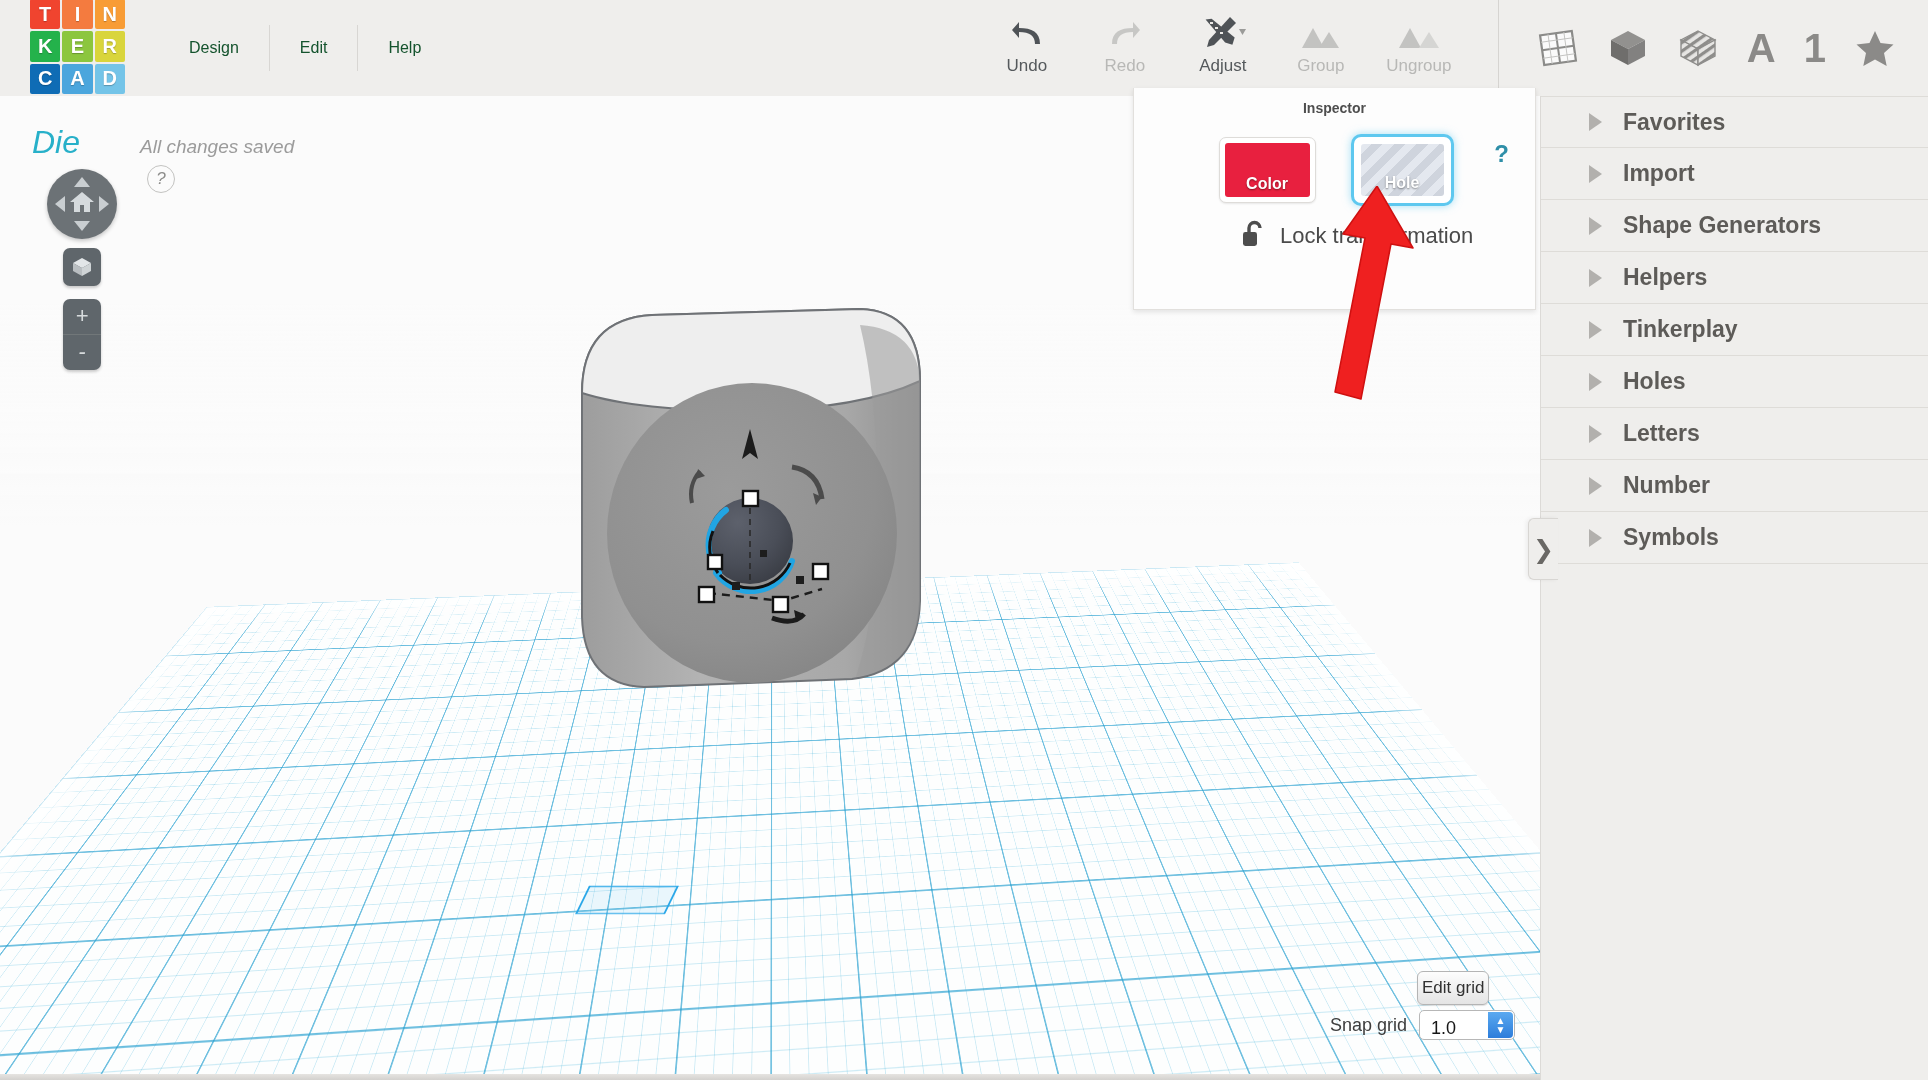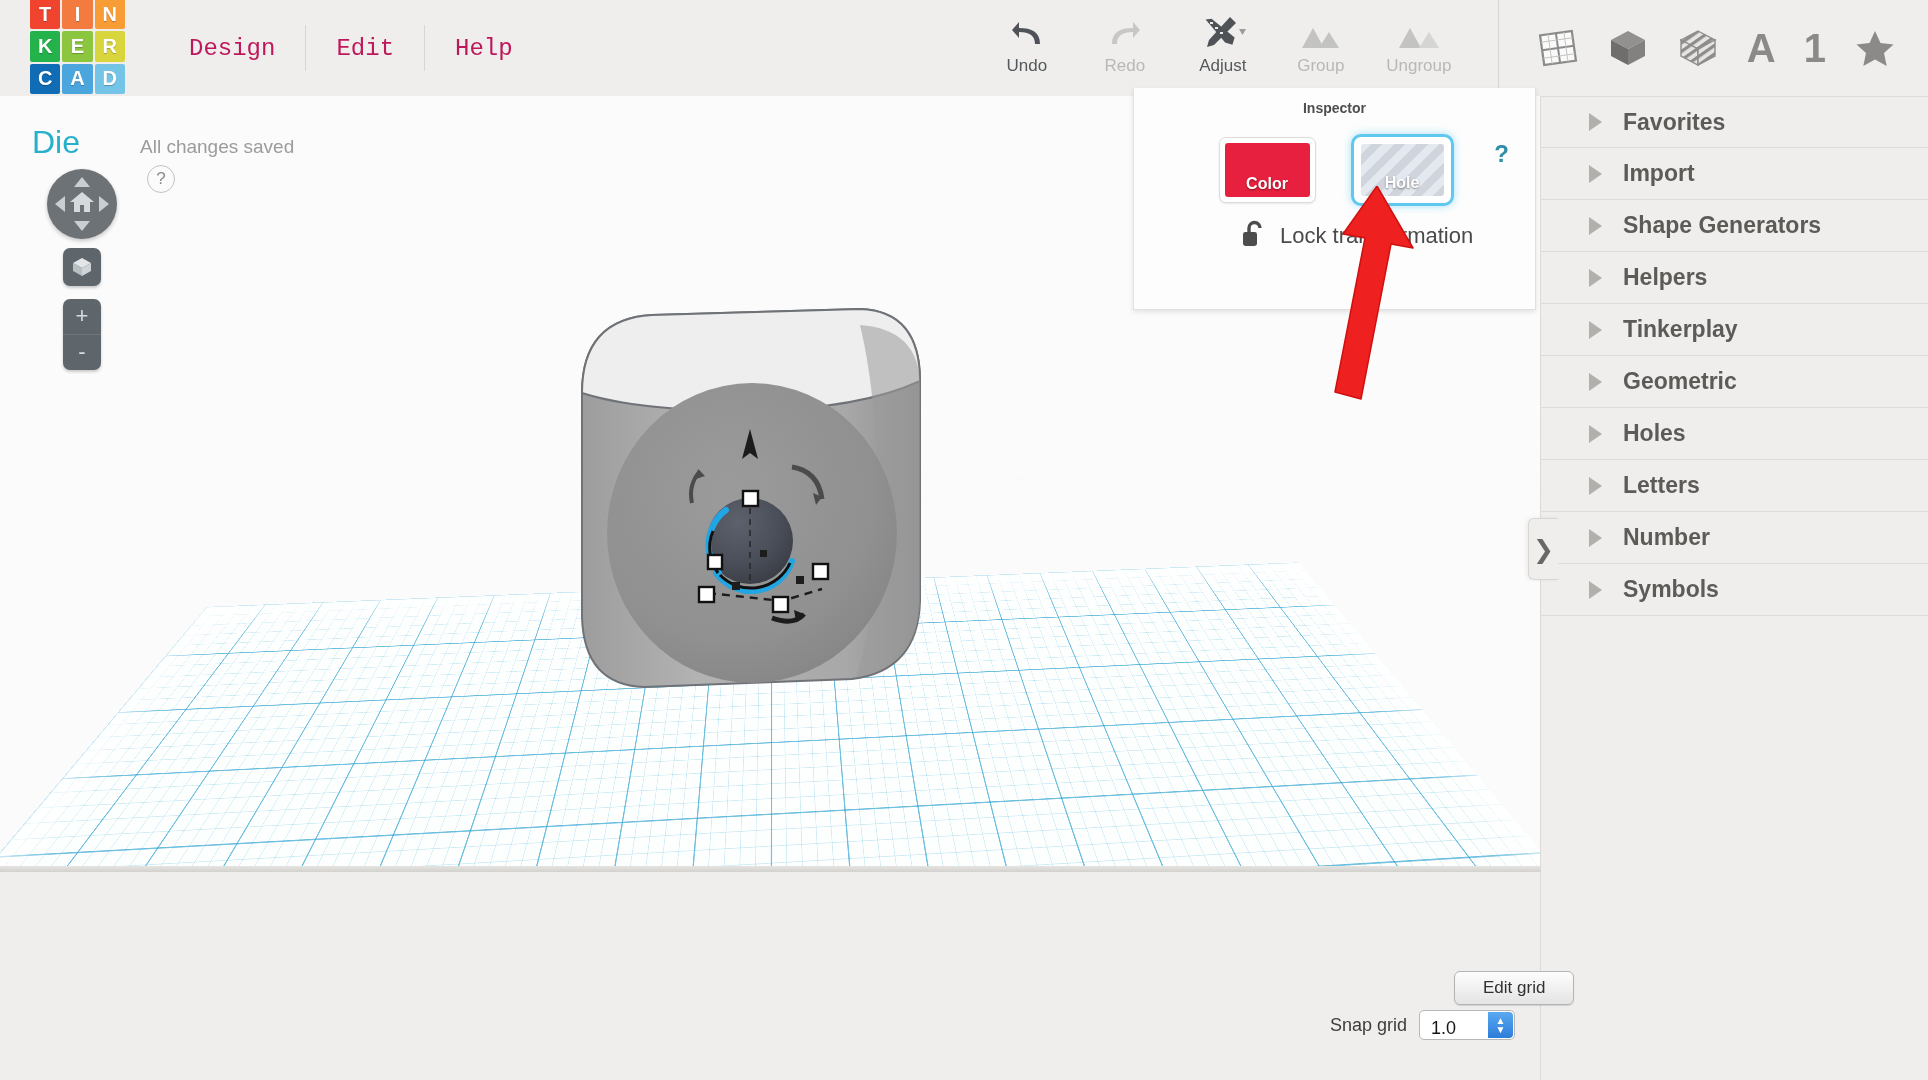--- a/index.html
+++ b/index.html
@@ -20,46 +20,45 @@
     grid-template-columns:repeat(3,1fr); grid-template-rows:repeat(3,1fr);
     gap:2px; margin-left:30px; margin-top:-3px; flex:0 0 auto;
   }
   .logo span {
     display:flex; align-items:center; justify-content:center;
     color:#fff; font-weight:bold; font-size:20px; border-radius:2px;
     text-shadow:0 1px 1px rgba(0,0,0,.25);
   }
   .menubar { display:flex; align-items:center; height:70px; margin-left:34px; }
   .menuitem {
-    font-size:24px; color:#be185d; padding:0 30px; height:46px;
+    font-size:16px; color:#14532d; padding:0 30px; height:46px;
     display:flex; align-items:center; cursor:pointer;
     border-left:1px solid #d8d6d3;
-    font-family:Liberation Mono, monospace;
   }
   .menuitem:first-child { border-left:none; }
   .tools { display:flex; align-items:flex-start; margin-left:auto; padding-right:8px; }
   .tool {
     width:98px; display:flex; flex-direction:column; align-items:center;
     cursor:pointer; padding-bottom:6px;
   }
   .tool .ic { height:36px; display:flex; align-items:flex-end; justify-content:center; }
   .tool .lb { font-size:17px; color:#55595c; margin-top:6px; }
   .tool.disabled .lb { color:#b8b8b6; }
   .tool.disabled { cursor:default; }
 
   .righticons {
     display:flex; align-items:center; height:96px;
     border-left:1px solid #d6d4d1; margin-left:22px; padding:0 18px 0 24px;
   }
   .righticons .ri { margin:0 14px; cursor:pointer; display:flex; align-items:center; }
 
   
   .canvas {
-    position:absolute; left:0; top:96px; width:1540px; height:776px;
-    background:#fbfbfb; overflow:hidden;
+    position:absolute; left:0; top:96px; width:1540px; height:984px;
+    background:#fbfbfb; overflow:hidden;font-style:italic;
   }
   .canvas-border-b { position:absolute; left:0; bottom:0; width:1540px; height:6px;
     background:linear-gradient(#e6e4e1,#d3d1ce); }
 
   .docinfo { position:absolute; left:32px; top:14px; display:flex; align-items:baseline; }
   .docname { font-size:32px; color:#27b0c9; }
   .docsave { font-size:19px; color:#9b9b9b; margin-left:60px;margin-top:26px; }
 
   
   .navpad {
@@ -178,21 +177,21 @@
   .collapse {
     position:absolute; left:1528px; top:518px; width:30px; height:62px;
     background:#efeeec; border:1px solid #d8d6d3; border-right:none;
     border-radius:6px 0 0 6px; display:flex; align-items:center; justify-content:center;
     cursor:pointer; z-index:30; color:#6a6865; font-size:25px;
     box-shadow:-2px 0 4px rgba(0,0,0,.06);
   }
 
   
   .editgrid {
-    position:absolute; left:1454px; top:971px; padding:6px 28px; font-size:17px;
+    position:absolute; left:1417px; top:971px; padding:6px 4px; font-size:17px;
     color:#313131; background:linear-gradient(#fdfdfd,#e4e4e4);
     border:1px solid #b4b4b4; border-radius:6px; cursor:pointer;
     box-shadow:0 1px 1px rgba(0,0,0,.12);
   }
   .snaprow { position:absolute; left:1330px; top:1010px; display:flex; align-items:center; }
   .snaprow .lbl { font-size:18px; color:#3d3d3d; margin-right:12px; }
   .snapsel {
     width:96px; height:30px; background:#fff; border:1px solid #b7b7b7; border-radius:5px;
     display:flex; align-items:flex-end; position:relative; cursor:pointer;
   }
@@ -488,24 +487,20 @@
       <div class="sbitem">
         <div class="tri"></div>
         <div class="txt">Helpers</div>
       </div>
       <div class="sbitem">
         <div class="tri"></div>
         <div class="txt">Tinkerplay</div>
       </div>
       <div class="sbitem">
         <div class="tri"></div>
-        <div class="txt">Geometric</div>
-      </div>
-      <div class="sbitem">
-        <div class="tri"></div>
         <div class="txt">Holes</div>
       </div>
       <div class="sbitem">
         <div class="tri"></div>
         <div class="txt">Letters</div>
       </div>
       <div class="sbitem">
         <div class="tri"></div>
         <div class="txt">Number</div>
       </div>

